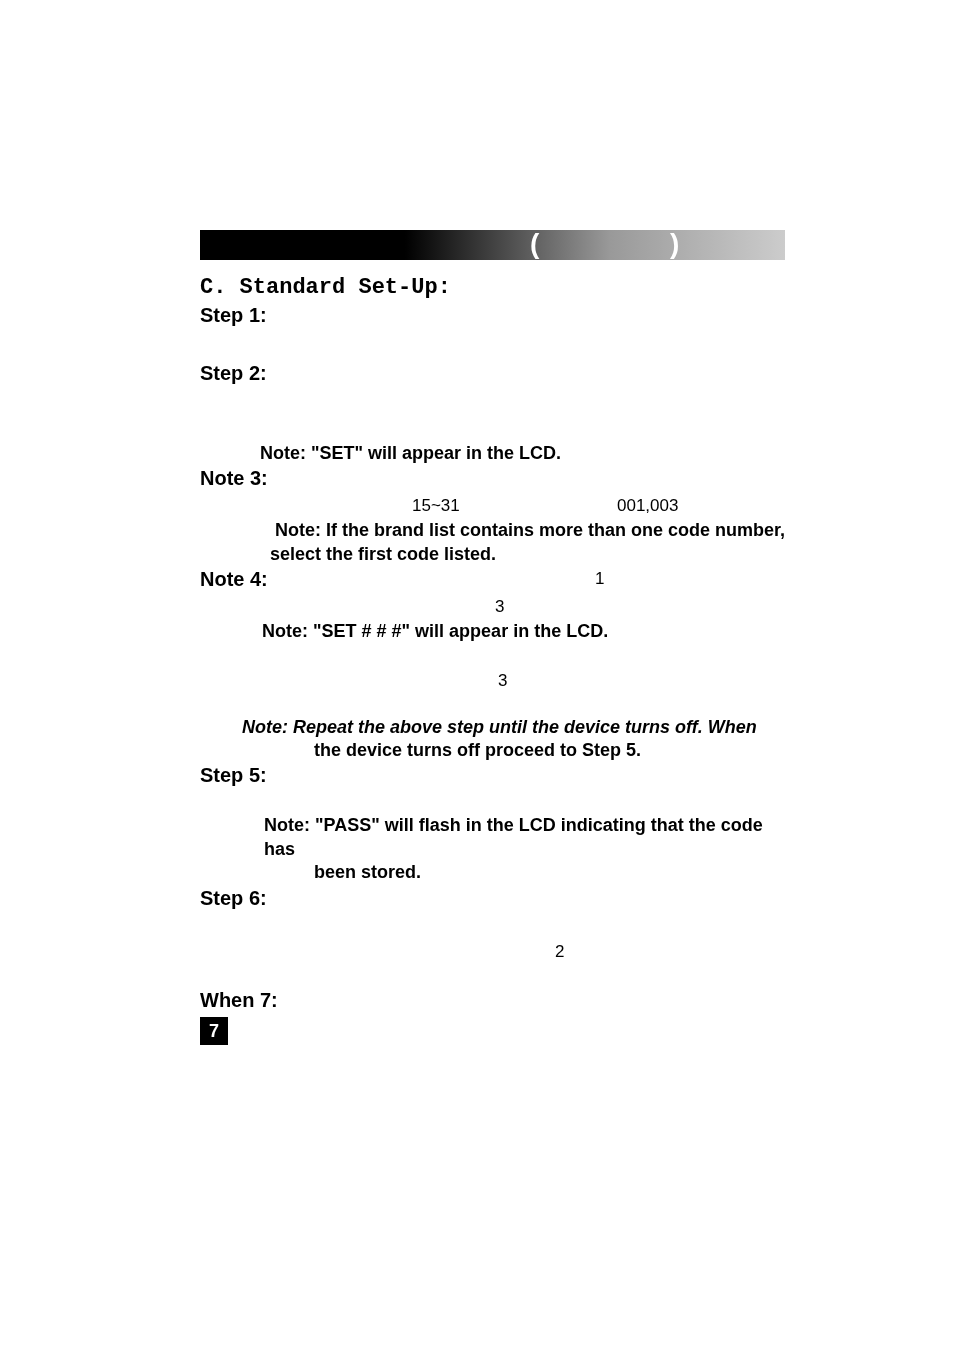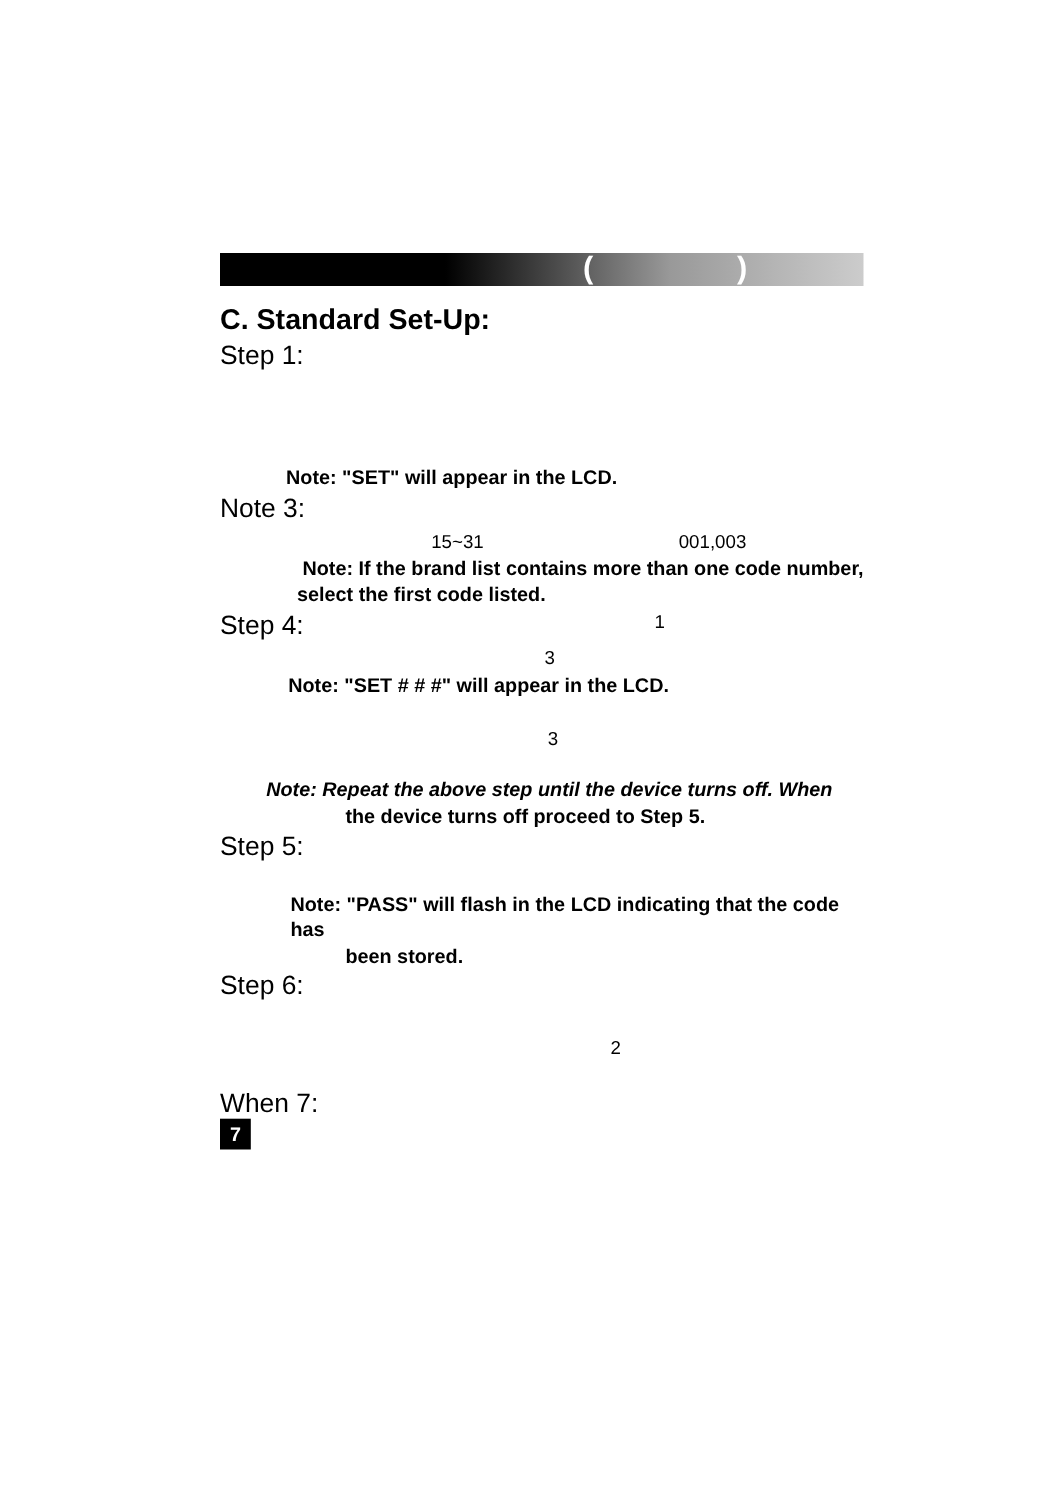--- a/index.html
+++ b/index.html
@@ -32,27 +32,27 @@
       font-family: "Arial Narrow", Arial, sans-serif;
     }
     .paren-open {
       left: 330px;
     }
     .paren-close {
       left: 470px;
     }
     .section-title {
       font-weight: bold;
-      font-size: 26px;
-      font-family: Liberation Sans, sans-serif;
+      font-size: 22px;
+      font-family: Liberation Mono, monospace;
       margin-bottom: 2px;
     }
     .step-label {
-      font-weight: normal;
-      font-size: 24px;
+      font-weight: bold;
+      font-size: 20px;
       font-family: "Arial Narrow", Arial, sans-serif;
       display: inline;
     }
     .step-row {
       margin-bottom: 4px;
       line-height: 1.3;
     }
     .gap-small {
       height: 28px;
     }
@@ -95,37 +95,38 @@
     <span class="header-parens paren-open">(</span>
     <span class="header-parens paren-close">)</span>
   </div>
 
   <div class="section-title">C. Standard Set-Up:</div>
 
   <div class="step-row"><span class="step-label">Step 1:</span></div>
 
   <div class="gap-small"></div>
 
+  <div class="step-row"><span class="step-label">Step 2:</span></div>
 
   <div class="gap-med"></div>
 
   <div class="note-line">Note: "SET" will appear in the LCD.</div>
 
   <div class="step-row"><span class="step-label">Note 3:</span></div>
 
   <div class="step-row" style="position:relative;height:20px;">
-    <span class="inline-val" style="position:absolute;left:192px;">15~31</span>
+    <span class="inline-val" style="position:absolute;left:212px;">15~31</span>
     <span class="inline-val" style="position:absolute;left:417px;">001,003</span>
   </div>
 
   <div class="note-line" style="margin-left:65px;text-align:right;">Note: If  the brand  list  contains  more than one code number,</div>
   <div class="note-line" style="margin-left:70px;">select the first code listed.</div>
 
   <div class="step-row" style="position:relative;">
-    <span class="step-label">Step 4:</span>
+    <span class="step-label">Note 4:</span>
     <span class="inline-val" style="position:absolute;left:395px;top:2px;">1</span>
   </div>
 
   <div class="step-row" style="position:relative;height:20px;">
     <span class="inline-val" style="position:absolute;left:295px;">3</span>
   </div>
 
   <div class="note-line" style="margin-left:62px;">Note:  "SET # # #"  will appear in the LCD.</div>
 
   <div style="height:26px;"></div>

